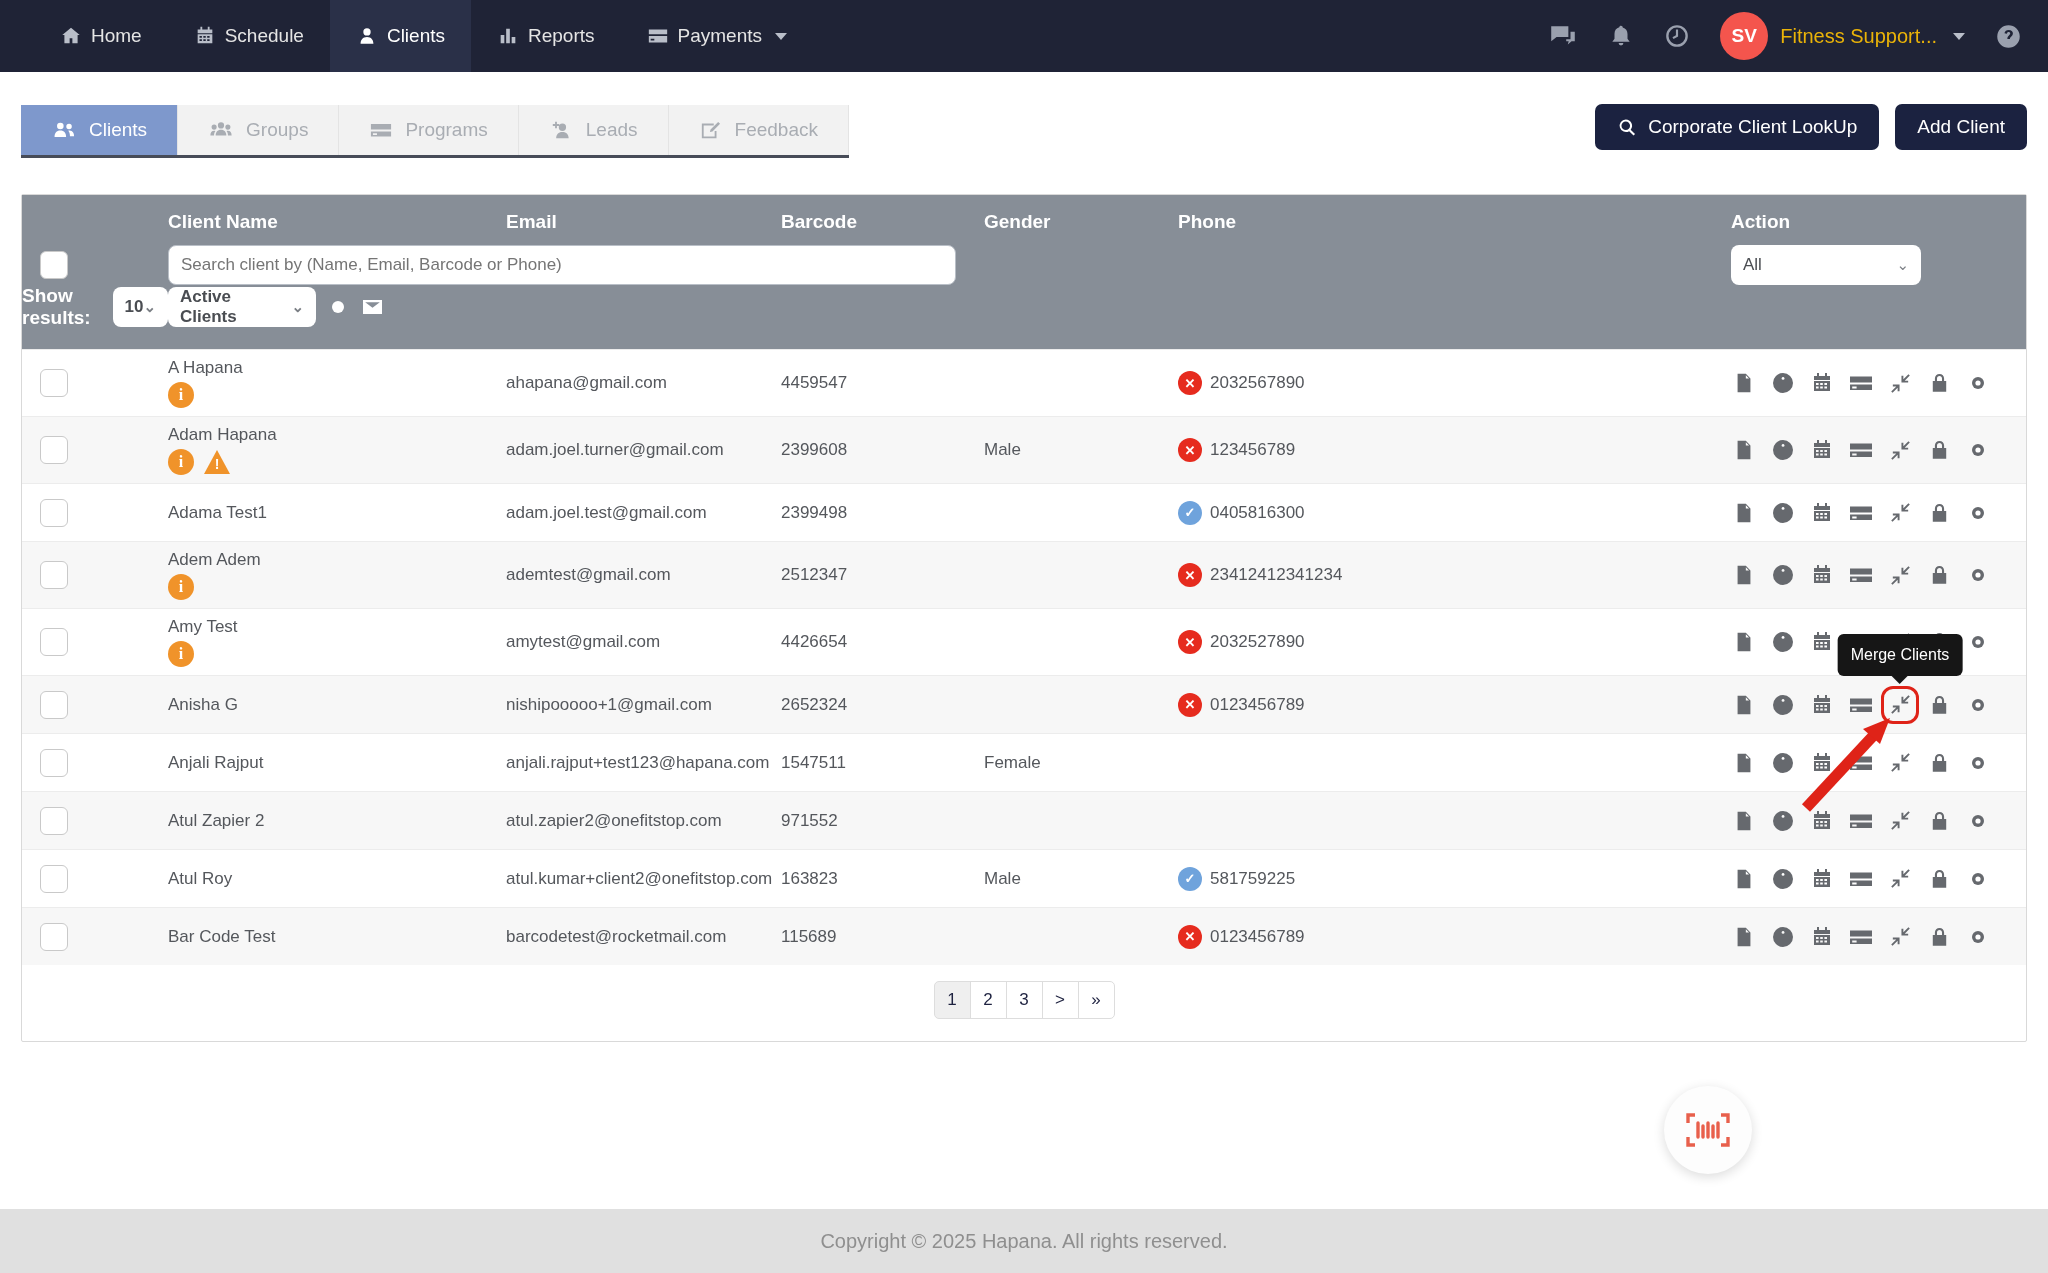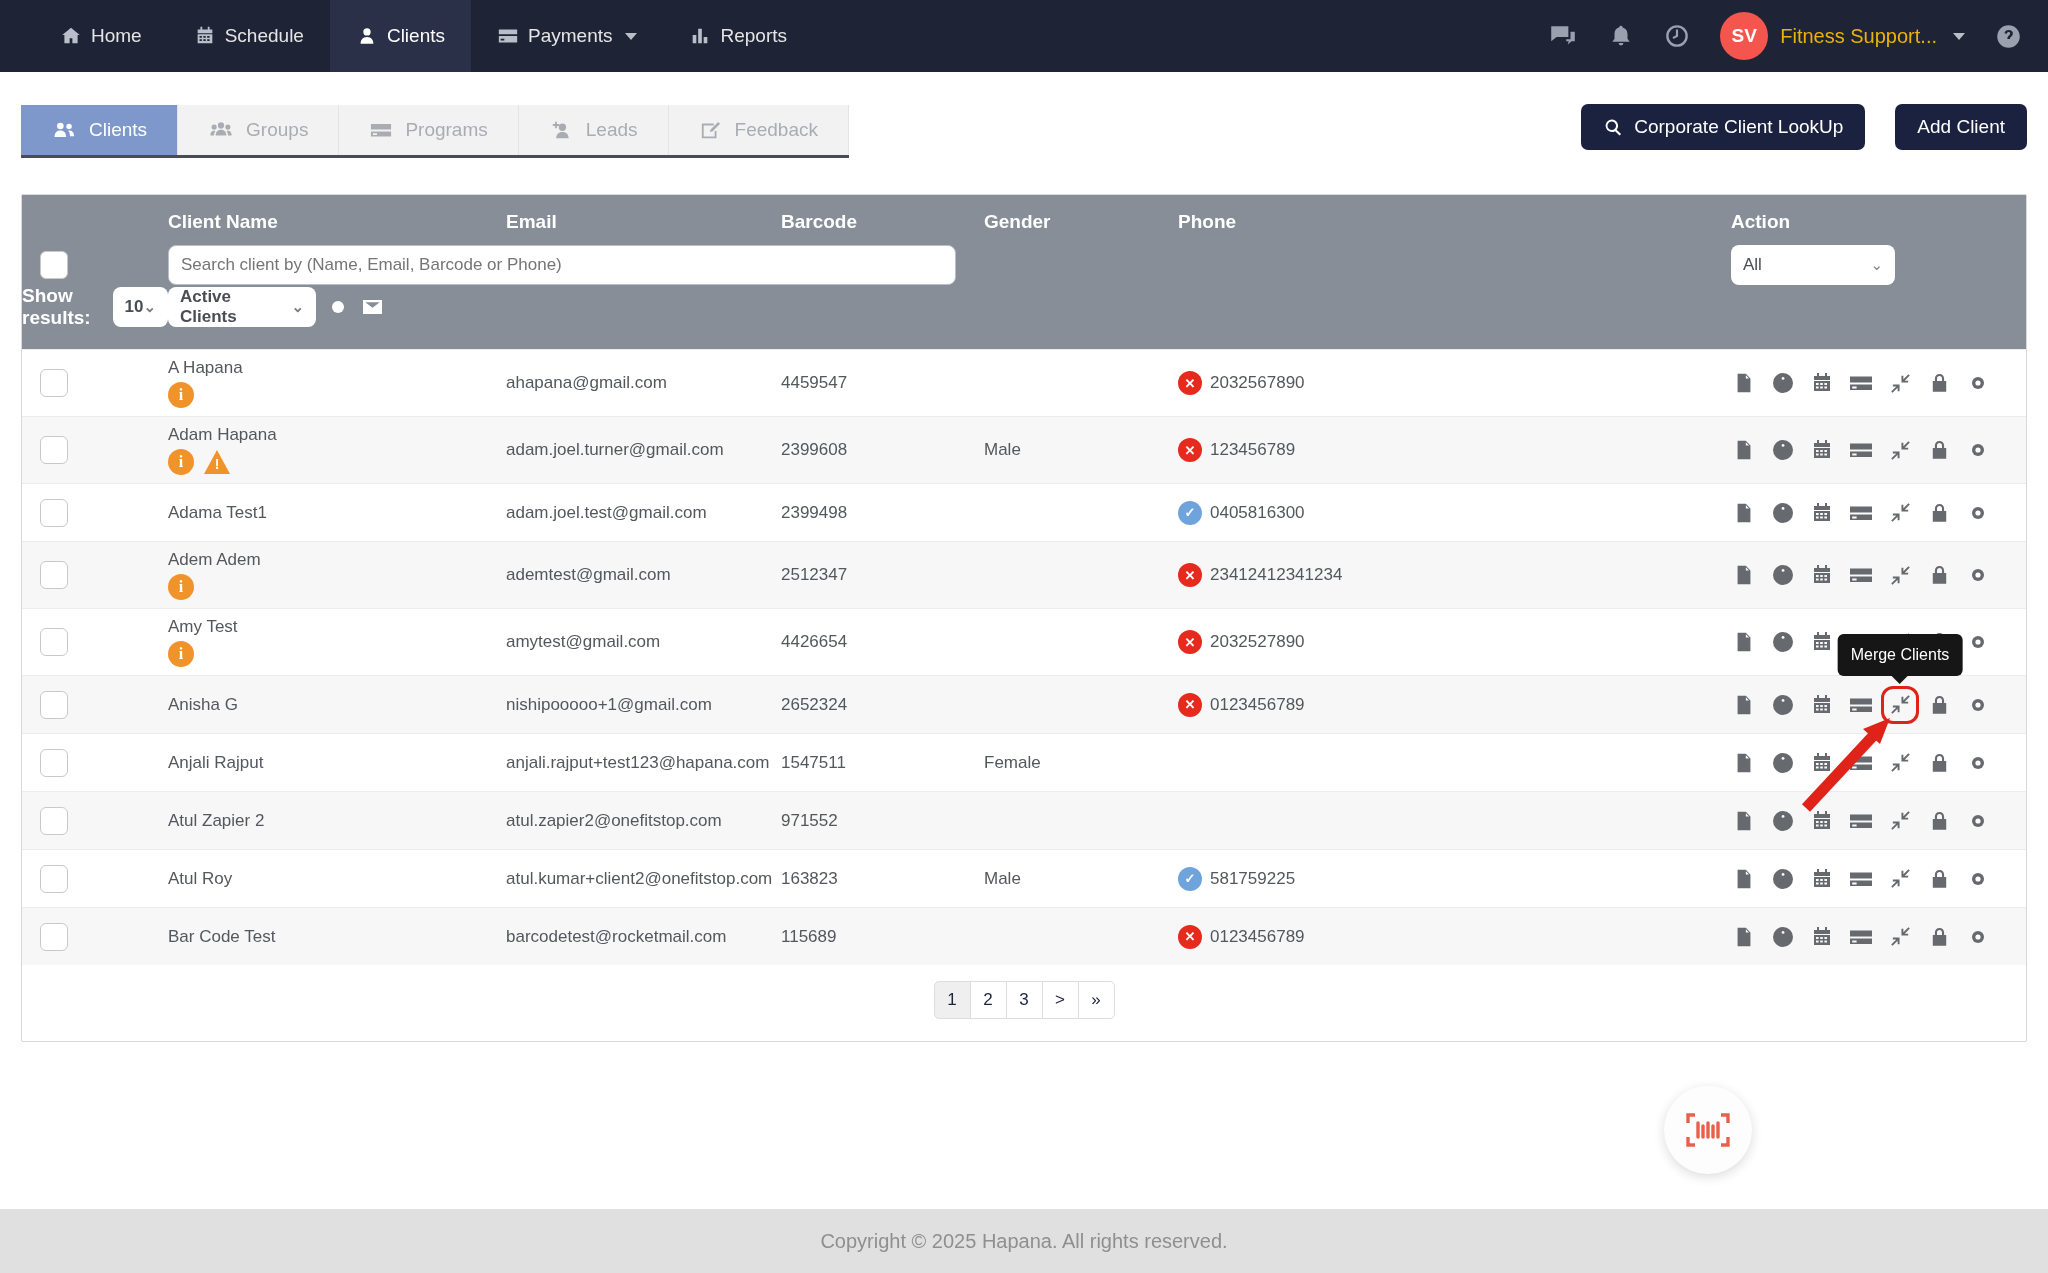--- a/index.html
+++ b/index.html
@@ -40,21 +40,21 @@
   .tabs-row { margin-top:32px; display:flex; justify-content:space-between; align-items:flex-end; }
   .tabs { display:flex; border-bottom:3px solid #474c58; }
   .tab {
     display:flex; align-items:center; gap:12px; height:50px; padding:0 30px;
     background:#f2f2f2; color:#a9adb3; font-size:19px; cursor:pointer;
     border-right:1px solid #e4e4e4;
   }
   .tab svg { fill:#a9adb3; }
   .tab.active { background:#7e98cc; color:#ffffff; }
   .tab.active svg { fill:#ffffff; }
-  .top-buttons { display:flex; gap:30px; padding-bottom:8px; }
+  .top-buttons { display:flex; gap:16px; padding-bottom:8px; }
   .btn-dark {
     background:#1b2240; color:#fff; font-size:19px; border:none; border-radius:7px;
     height:46px; padding:0 22px; display:flex; align-items:center; gap:10px; cursor:pointer;
     font-family:inherit;
   }
   .btn-dark svg { fill:#ffffff; }
 
   
   .table-wrap { margin-top:36px; border:1px solid #d9d9d9; border-radius:2px; position:relative; }
   .grid { display:grid; grid-template-columns:146px 338px 275px 203px 194px 553px 297px; }
@@ -67,21 +67,21 @@
   }
   .search-input {
     grid-column:2 / 5; width:788px; height:40px; border:1px solid #b9bfc7; border-radius:8px;
     padding:0 12px; font-size:17px; font-family:inherit; color:#be185d; outline:none;
   }
   .select {
     background:#fff; border-radius:8px; height:40px; display:flex; align-items:center;
     justify-content:space-between; padding:0 12px; font-size:17px; color:#4a4d52; cursor:pointer;
   }
   .select .chev { color:#7a7e84; font-size:15px; }
-  .gender-select { width:164px; }
+  .gender-select { width:190px; }
   .show-results { display:flex; align-items:center; gap:10px; color:#fff; font-weight:700; font-size:19px; }
   .results-select { width:62px; }
   .action-filter { display:flex; align-items:center; gap:10px;font-weight:bold; }
   .status-select { width:148px; }
   .action-filter svg { fill:#ffffff; cursor:pointer; }
 
   
   .row { border-top:1px solid #ececec; min-height:58px; align-items:center; padding:8px 0; background:#fff; }
   .row.alt { background:#f7f7f7; }
   .cell { font-size:17px; color:#54575c; }
@@ -234,30 +234,30 @@
       <span>Schedule</span>
     </div>
     <div class="nav-item active">
       <svg class="icon" width="22" height="22">
           <use href="#i-user"></use>
         </svg>
       <span>Clients</span>
     </div>
     <div class="nav-item">
       <svg class="icon" width="22" height="22">
+          <use href="#i-chart"></use>
+        </svg>
+      <span>Reports</span>
+    </div>
+    <div class="nav-item">
+      <svg class="icon" width="22" height="22">
           <use href="#i-card"></use>
         </svg>
       <span>Payments</span>
       <span class="caret"></span>
-    </div>
-    <div class="nav-item">
-      <svg class="icon" width="22" height="22">
-          <use href="#i-chart"></use>
-        </svg>
-      <span>Reports</span>
     </div>
   </div>
   <div class="nav-right">
     <span class="tool">
       <svg class="icon" width="30" height="26">
           <use href="#i-chat"></use>
         </svg>
     </span>
     <span class="tool">
       <svg class="icon" width="26" height="26">

